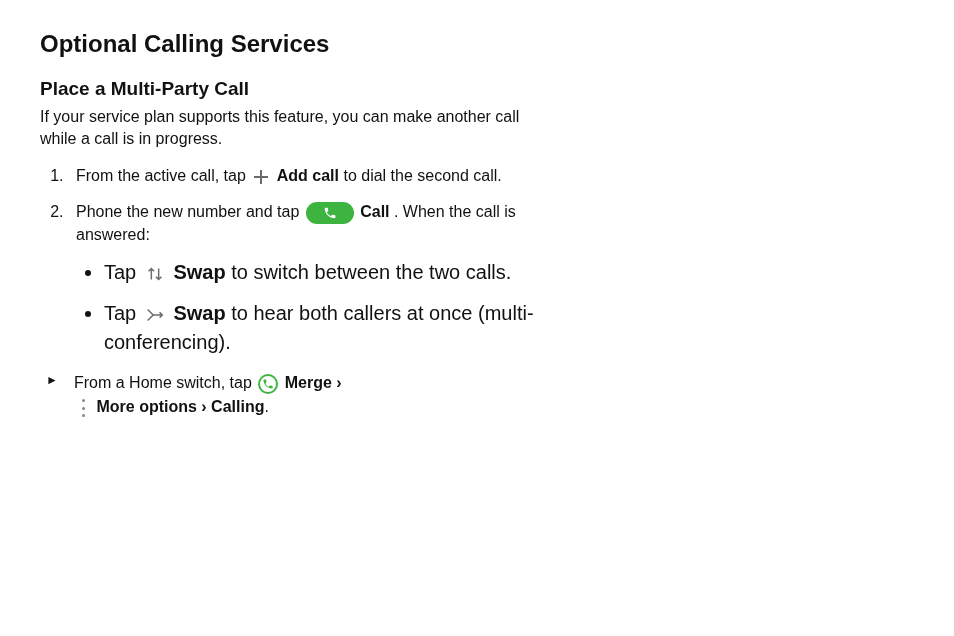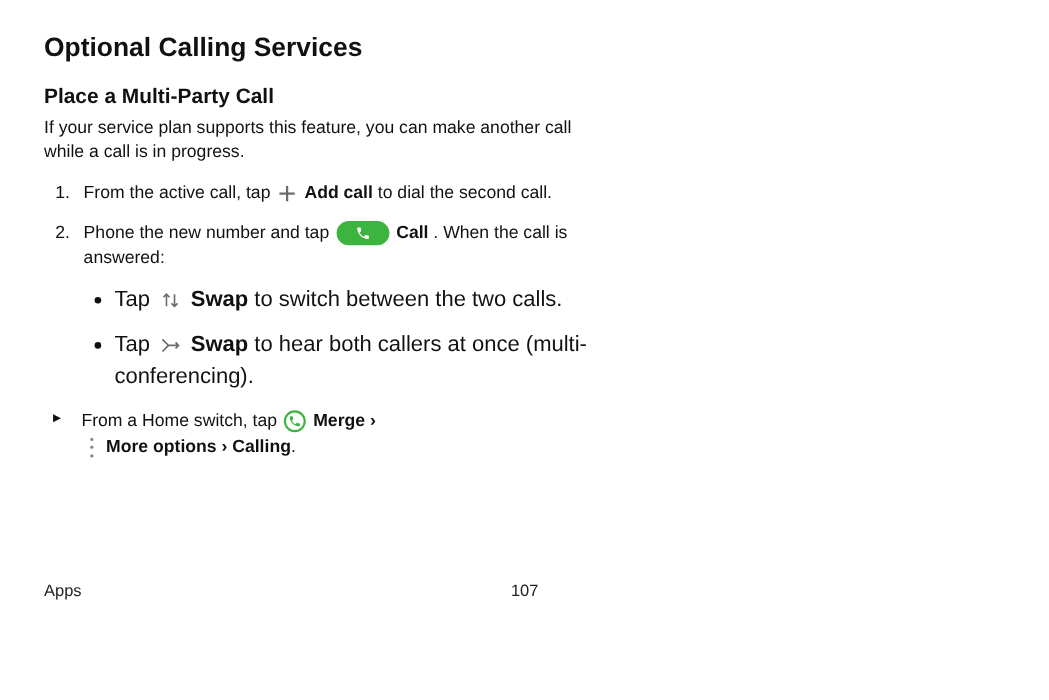--- a/index.html
+++ b/index.html
@@ -209,18 +209,13 @@
       <span class="bold">Merge</span><span class="chevron"> › </span><br>
       <span class="icon-more-dots">
           <span></span>
           <span></span>
           <span></span>
         </span>
       <span class="bold">More options</span><span class="chevron"> › </span><span class="bold">Calling</span><span>.</span>
     </li>
   </ul>
 
-  <div class="footer">
-    <div class="f-left">Apps</div>
-    <div class="f-center">107</div>
-    <div class="f-right"></div>
-  </div>
 </div>
 
 </body></html>

